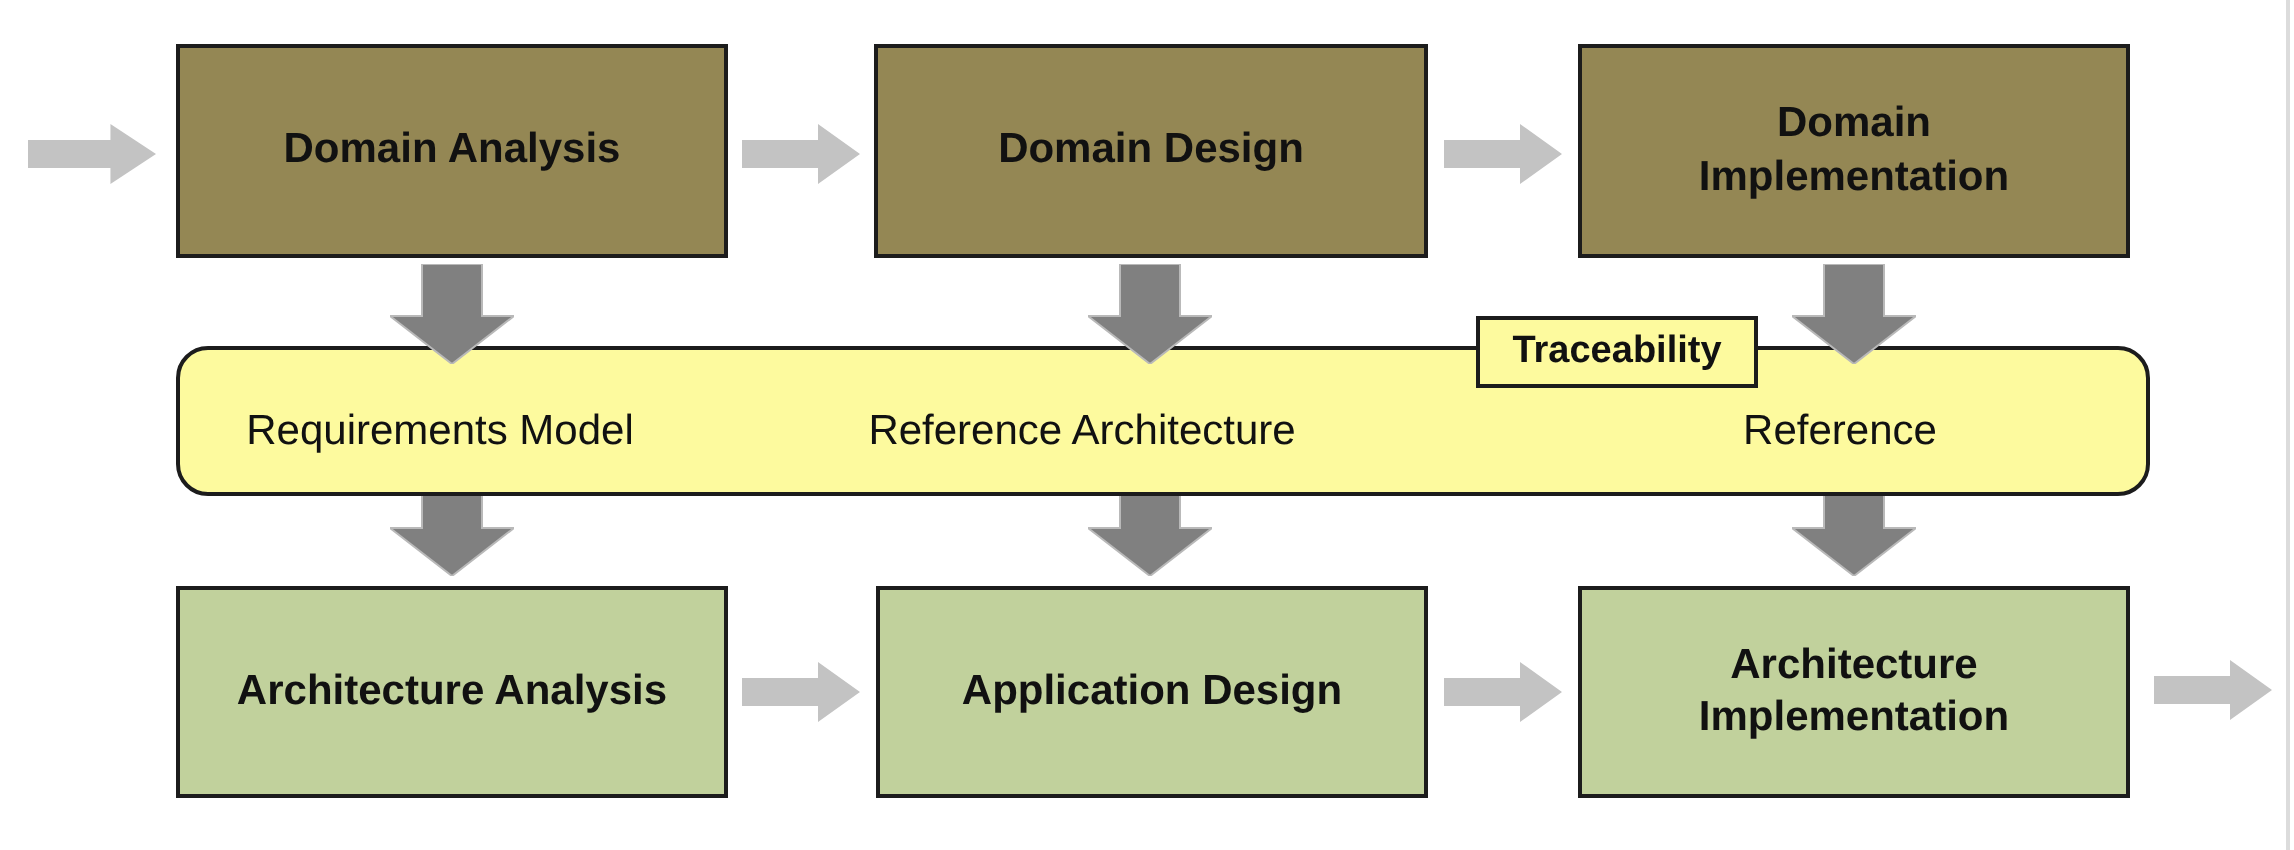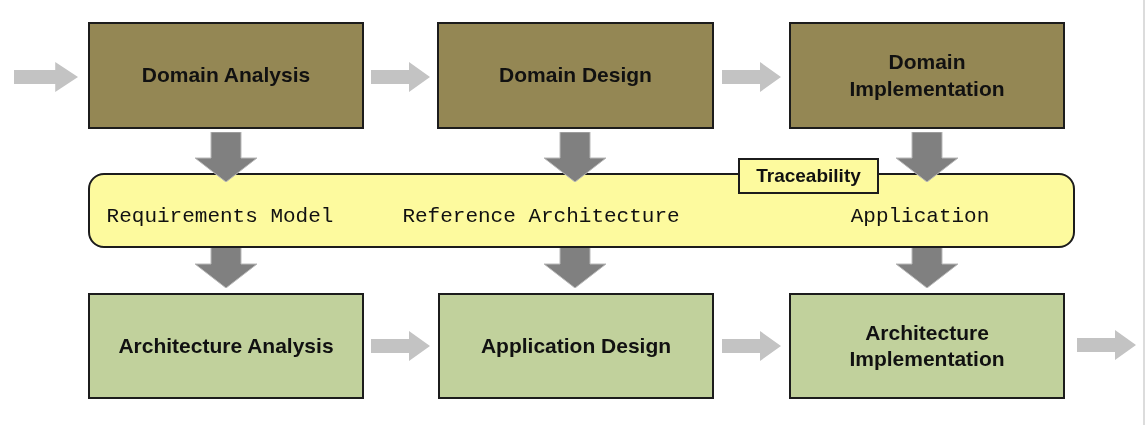--- a/index.html
+++ b/index.html
@@ -48,21 +48,20 @@
     z-index: 2;
   }
   .band-label {
     position: absolute;
     top: 41px;
     transform: translate(-50%, -50%);
     font-size: 21px;
     color: var(--text, #111111);
     white-space: nowrap;
     z-index: 2;
-    font-family: Liberation Mono, monospace;
   }
   .band-label.l1 { left: 130px; }
   .band-label.l2 { left: 451px; }
   .band-label.l3 { left: 830px; }
 
   .tag {
     position: absolute;
     left: 692px; top: 158px;
     width: 141px; height: 36px;
     background: var(--band-fill, #fdfa9e);
@@ -142,21 +141,21 @@
       <div class="lbl">Domain Design</div>
     </div>
     <div class="pbox box-c3">
       <div class="lbl">Domain Implementation</div>
     </div>
   </div>
 
   <div class="band">
     <div class="band-label l1">Requirements Model</div>
     <div class="band-label l2">Reference Architecture</div>
-    <div class="band-label l3">Application</div>
+    <div class="band-label l3">Reference</div>
   </div>
   <div class="tag">Traceability</div>
 
   <div class="row-bottom">
     <div class="pbox box-c1">
       <div class="lbl">Architecture Analysis</div>
     </div>
     <div class="pbox box-c2" style="left:438px; width:276px;">
       <div class="lbl">Application Design</div>
     </div>

